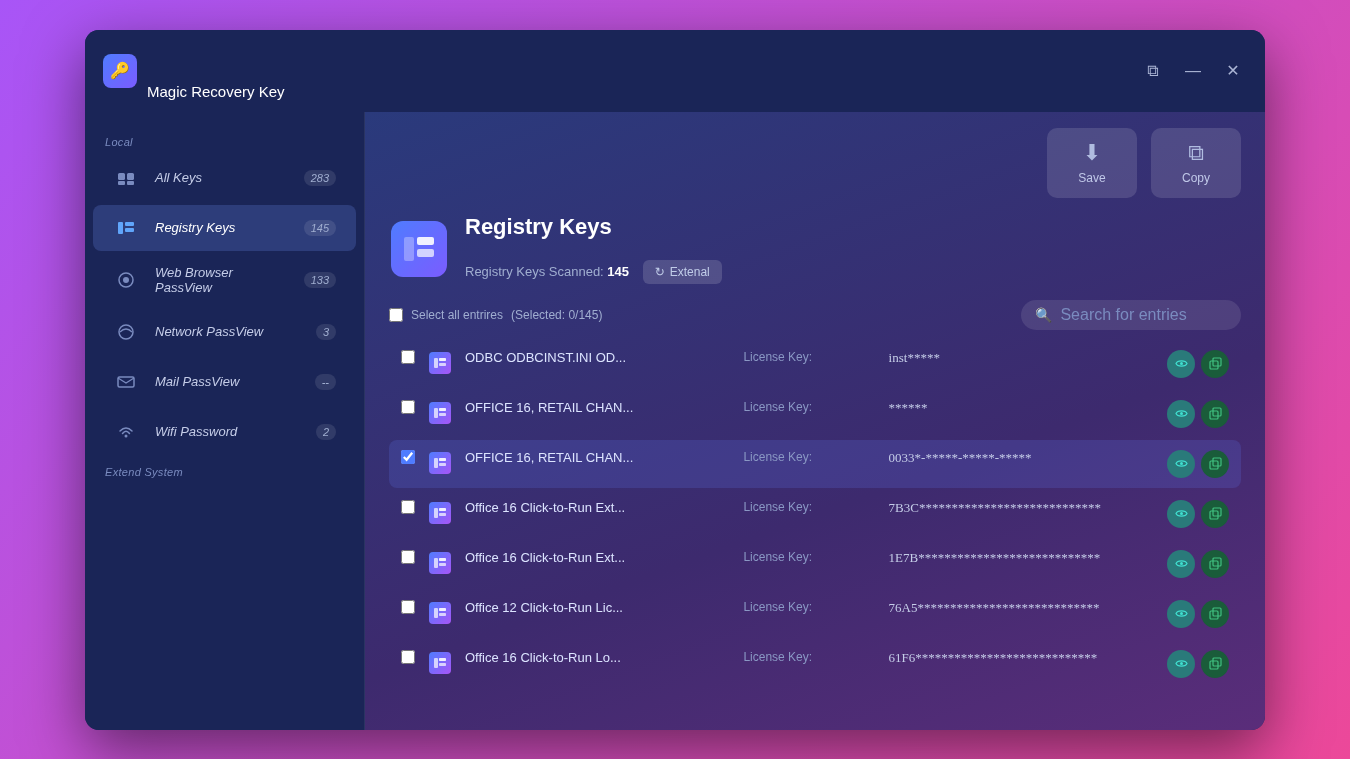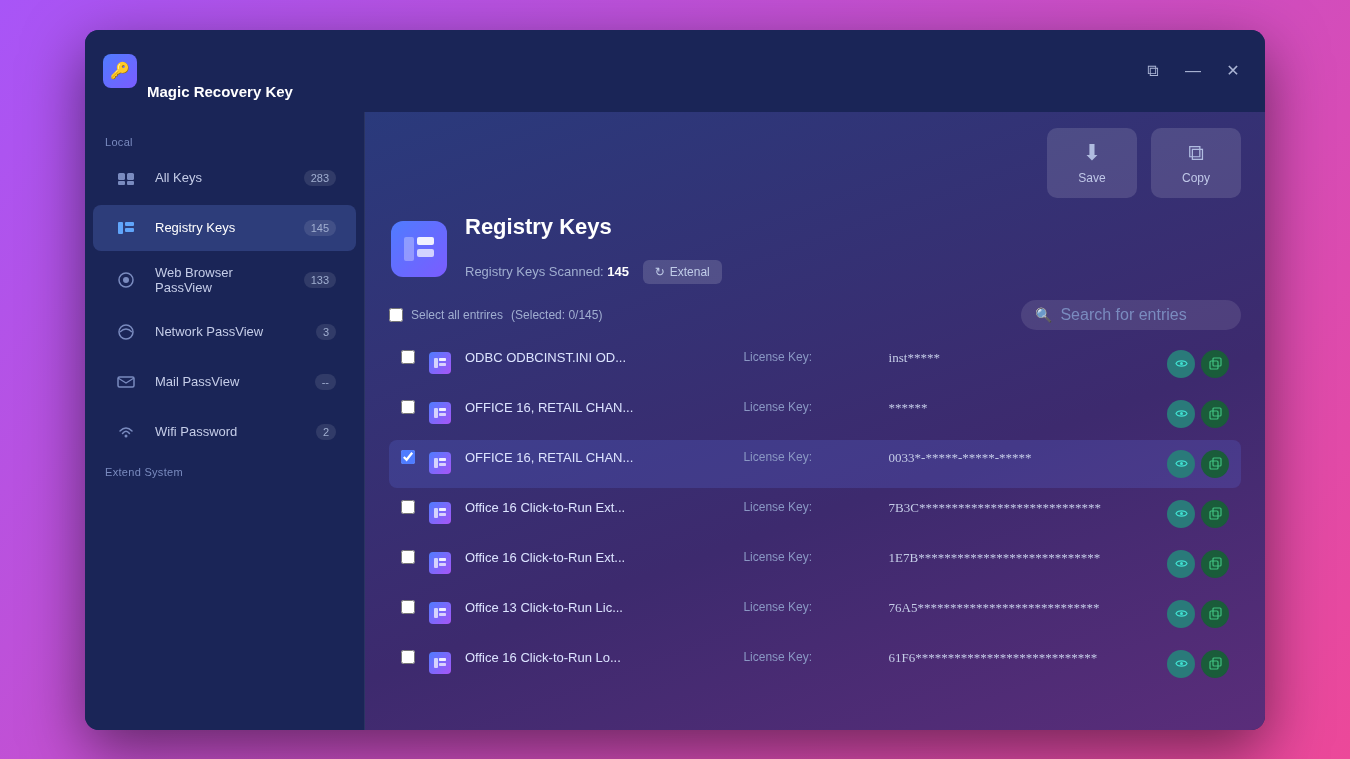--- a/index.html
+++ b/index.html
@@ -42,21 +42,21 @@
       border-radius: 8px;
       display: flex;
       align-items: center;
       justify-content: center;
       color: white;
       font-size: 16px;
     }
     .app-title {
       color: white;
       font-size: 15px;
-      font-weight: 700;
+      font-weight: 400;
       margin-top: 41px;
     }
     .titlebar-controls {
       display: flex;
       gap: 12px;
       align-items: center;
     }
     .titlebar-btn {
       width: 28px;
       height: 28px;
@@ -74,20 +74,21 @@
       overflow: hidden;
     }
     .sidebar {
       width: 280px;
       background: #1a2557;
       padding: 16px 0;
       display: flex;
       flex-direction: column;
       gap: 2px;
       border-right: 1px solid rgba(255,255,255,0.07);
+      font-style: italic;
     }
     .sidebar-section-label {
       color: #7a8bbf;
       font-size: 11px;
       padding: 8px 20px 4px;
       text-transform: none;
       letter-spacing: 0.3px;
     }
     .sidebar-item {
       display: flex;
@@ -635,21 +636,21 @@
     <input type="checkbox" class="row-checkbox" style="">
     <div class="row-icon">
       <div class="reg-icon">
         <svg width="14" height="14" viewBox="0 0 14 14" fill="none">
           <rect x="1" y="2" width="4" height="10" rx="1" fill="rgba(255,255,255,0.7)"></rect>
           <rect x="6" y="2" width="7" height="3" rx="0.8" fill="rgba(255,255,255,0.9)"></rect>
           <rect x="6" y="7" width="7" height="3" rx="0.8" fill="rgba(255,255,255,0.7)"></rect>
         </svg>
       </div>
     </div>
-    <span class="row-name">Office 13 Click-to-Run Lic...</span>
+    <span class="row-name">Office 12 Click-to-Run Lic...</span>
     <span class="row-type">License Key:</span>
     <span class="row-value">76A5****************************</span>
     <div class="row-actions">
       <button class="row-action-btn view" title="View">
         <svg width="13" height="13" viewBox="0 0 13 13" fill="none">
                     <path d="M1 6.5C2.5 3 10.5 3 12 6.5C10.5 10 2.5 10 1 6.5Z" stroke="#40e0d0" stroke-width="1.2" fill="none"></path>
                     <circle cx="6.5" cy="6.5" r="1.5" fill="#40e0d0"></circle>
                   </svg>
       </button>
       <button class="row-action-btn copy" title="Copy">

